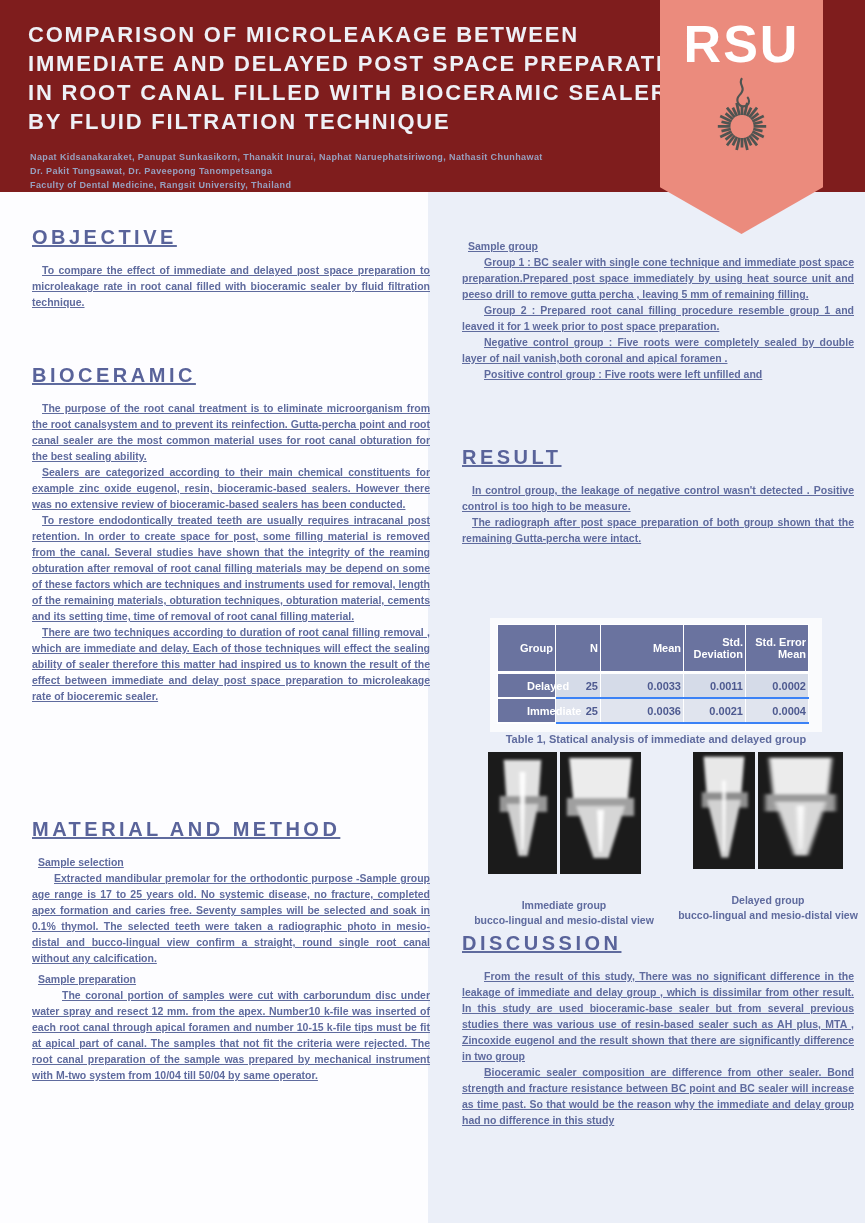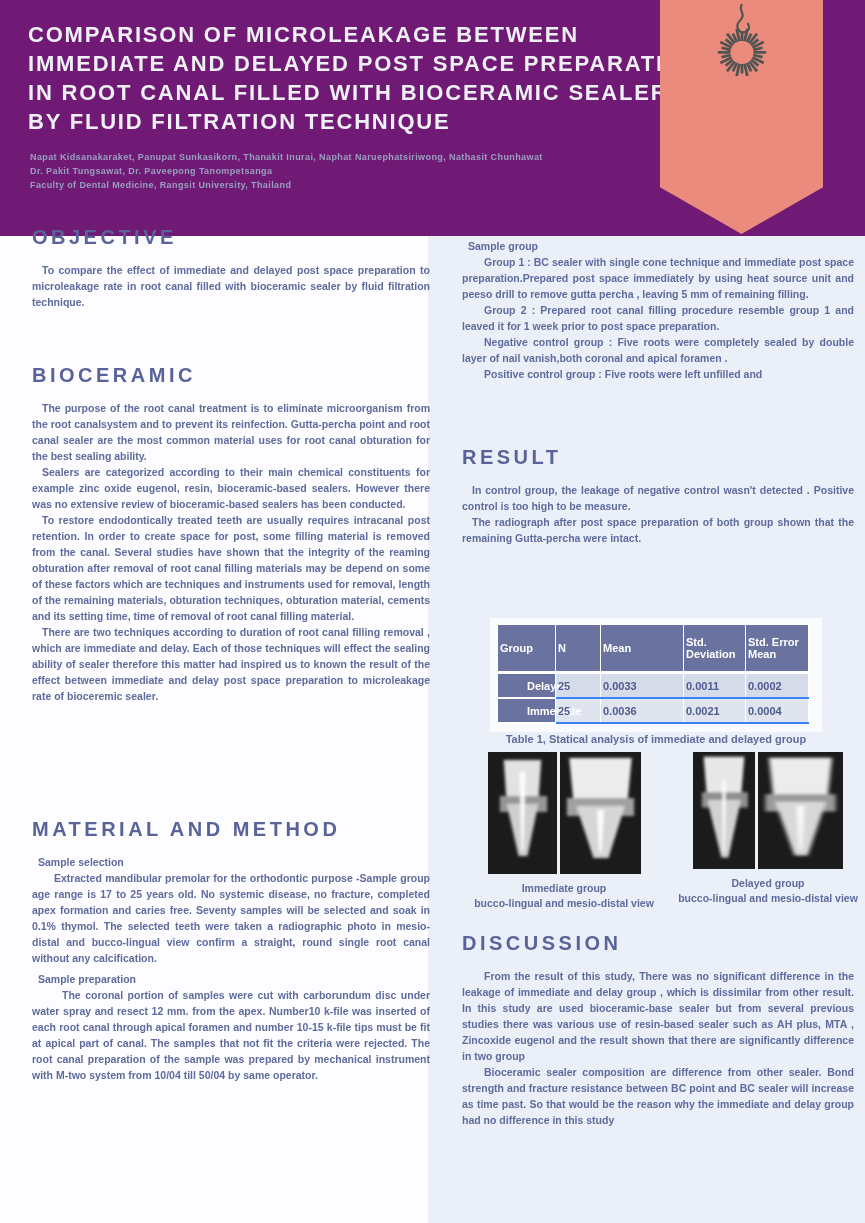--- a/index.html
+++ b/index.html
@@ -1,54 +1,54 @@
 <!DOCTYPE html>
 <html><head>
 <meta charset="utf-8">
 <style>
   html,body{margin:0;padding:0;background:#ffffff;}
   .poster{position:relative;width:865px;height:1223px;background:#fdfdff;overflow:hidden;
           font-family:"Liberation Sans",sans-serif;}
   .right-bg{position:absolute;left:428px;top:192px;width:437px;height:1031px;background:#ebeff8;}
   
-  .header{position:absolute;left:0;top:0;width:865px;height:236px;background:#701a75;}
+  .header{position:absolute;left:0;top:0;width:865px;height:192px;background:#7f1d1d;}
   .title{position:absolute;left:28px;top:20px;color:#eef0f6;font-size:22px;font-weight:bold;
          letter-spacing:1.8px;line-height:29px;white-space:nowrap;}
   .authors{position:absolute;left:30px;top:150px;color:#98a0bf;font-size:9px;font-weight:bold;
            letter-spacing:.4px;line-height:14px;}
   .banner{position:absolute;left:660px;top:0;width:163px;height:234px;background:#eb8b7d;
           clip-path:polygon(0 0,100% 0,100% 80%,50% 100%,0 80%);text-align:center;}
   .banner .rsu{margin-top:14px;font-size:52px;font-weight:bold;color:#ffffff;letter-spacing:2px;}
   .banner svg{display:block;margin:2px auto 0;}
   .logo-stroke{stroke:#4f5451;fill:none;}
   
-  .sec{position:absolute;width:398px;color:#5f6b9e;}
+  .sec{position:absolute;width:398px;color:#5f6b9e;text-decoration:underline;}
   .sec h2{margin:0 0 13px 0;font-size:20px;font-weight:bold;letter-spacing:3.5px;color:#59639a;}
   .sec p{margin:0;font-size:10.5px;font-weight:bold;line-height:16px;text-align:justify;}
   .sub{font-size:10.5px;font-weight:bold;line-height:16px;padding-left:6px;}
   .ind-sm{text-indent:10px;}
   .ind-md{text-indent:22px;}
   .ind-lg{text-indent:30px;}
   .gap{height:5px;}
   
   .table-card{position:absolute;left:490px;top:618px;width:332px;background:#fafbfd;
               padding:6px 0 8px 0;}
   table.stats{border-collapse:collapse;table-layout:fixed;width:311px;margin-left:7px;font-size:11px;}
-  table.stats th,table.stats td{border:1px solid #ffffff;text-align:left;font-weight:bold;padding:0 2px;}
+  table.stats th,table.stats td{border:1px solid #ffffff;text-align:right;font-weight:bold;padding:0 2px;}
   table.stats thead th{background:#6a739f;color:#ffffff;height:46px;border-bottom:3px solid #ffffff;font-size:11px;}
   table.stats tbody th{background:#6a739f;color:#ffffff;height:23px;border-bottom:2px solid #ffffff;padding-left:29px;}
   table.stats tbody td{color:#4e5a90;height:23px;border-bottom:2px solid #3b82f6;}
   table.stats tbody tr.r1 td{background:#d5dbe8;}
   table.stats tbody tr.r2 td{background:#e0e4ee;}
   .table-caption{position:absolute;left:478px;top:733px;width:356px;text-align:center;
                  color:#5f6b9e;font-size:11px;font-weight:bold;}
   
   .fig{position:absolute;top:752px;width:200px;text-align:center;color:#5f6b9e;}
   .fig .imgs{display:flex;justify-content:center;align-items:flex-start;gap:3px;}
-  .fig .cap{margin-top:7px;font-size:10.5px;font-weight:bold;line-height:15px;}
+  .fig .cap{margin-top:24px;font-size:10.5px;font-weight:bold;line-height:15px;}
   .fig svg{display:block;}
 </style>
 </head>
 <body>
 
 <div class="poster">
 
   <div class="right-bg"></div>
 
   <div class="header">
@@ -59,20 +59,21 @@
       <div>BY FLUID FILTRATION TECHNIQUE</div>
     </div>
     <div class="authors">
       <div>Napat Kidsanakaraket, Panupat Sunkasikorn, Thanakit Inurai, Naphat Naruephatsiriwong, Nathasit Chunhawat</div>
       <div>Dr. Pakit Tungsawat, Dr. Paveepong Tanompetsanga</div>
       <div>Faculty of Dental Medicine, Rangsit University, Thailand</div>
     </div>
   </div>
 
   <div class="banner">
+    <div class="rsu">RSU</div>
     <svg width="64" height="82" viewBox="0 0 60 78">
       <path class="logo-stroke" stroke-width="2" d="M30 2 c-4 6 3 8 0 13 c-2 4 -6 5 -4 10 c1.5 4 6 5 9 2.5 c2.5 -2 2 -5.5 0 -7.5"></path>
       <g id="spokes" stroke="#4f5451" stroke-width="2.6">
           <line x1="41.0" y1="48.0" x2="53.0" y2="48.0"></line>
           <line x1="40.7" y1="50.4" x2="49.5" y2="52.5"></line>
           <line x1="39.9" y1="52.8" x2="50.7" y2="58.0"></line>
           <line x1="38.6" y1="54.9" x2="45.6" y2="60.5"></line>
           <line x1="36.9" y1="56.6" x2="44.3" y2="66.0"></line>
           <line x1="34.8" y1="57.9" x2="38.7" y2="66.0"></line>
           <line x1="32.4" y1="58.7" x2="35.1" y2="70.4"></line>

